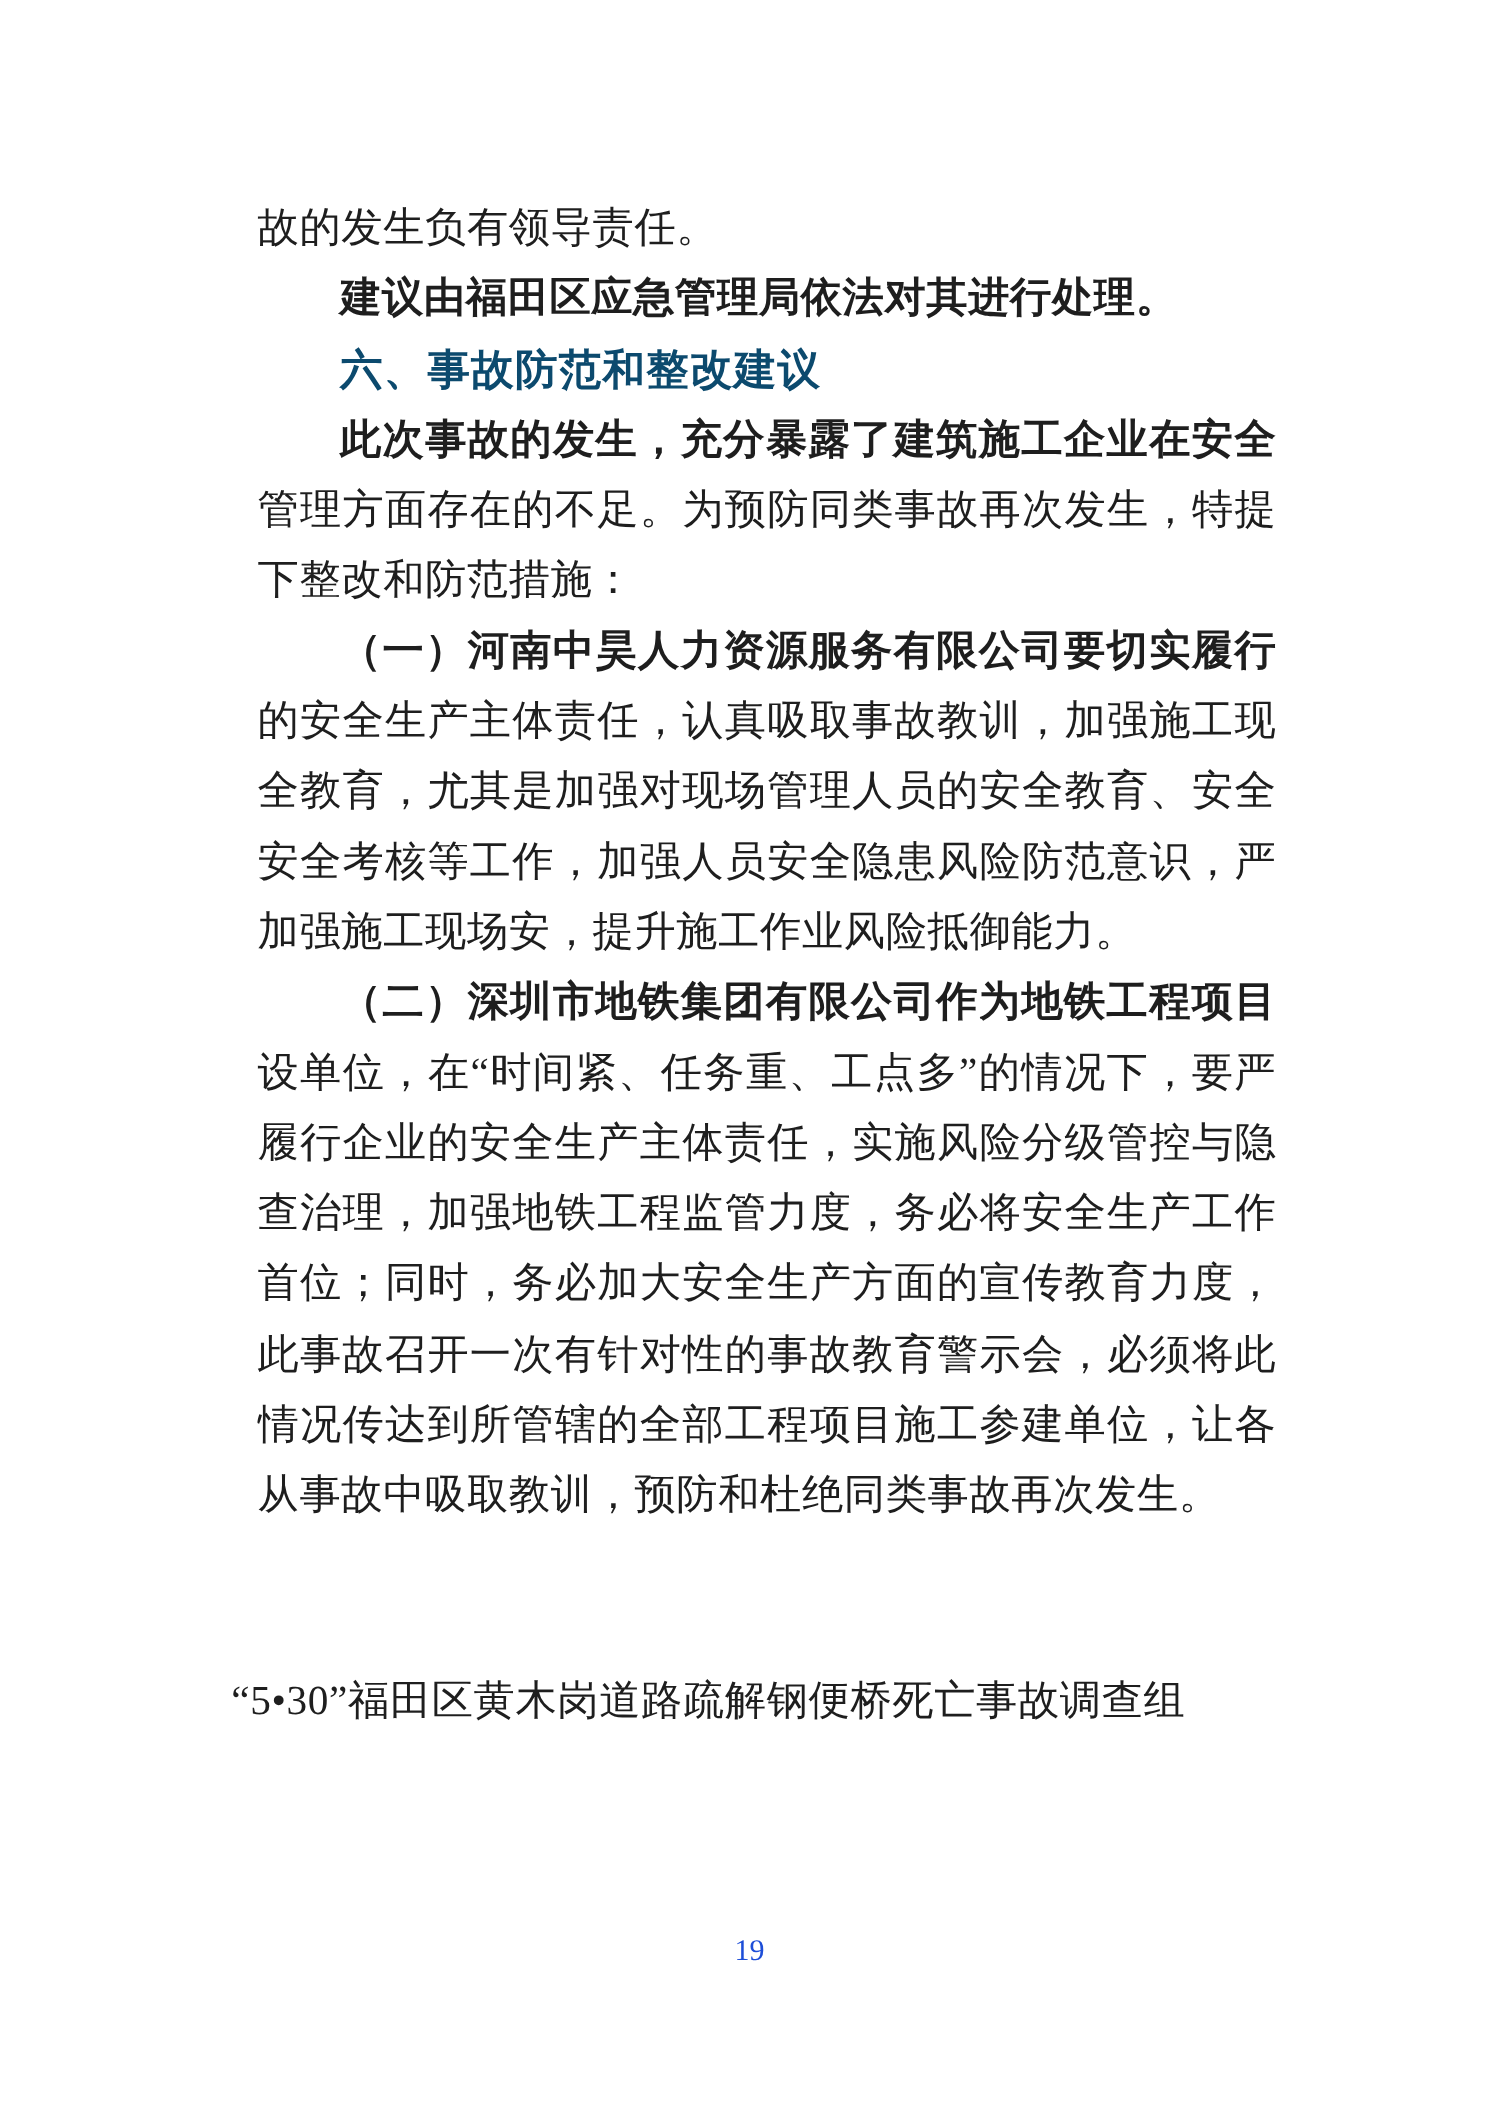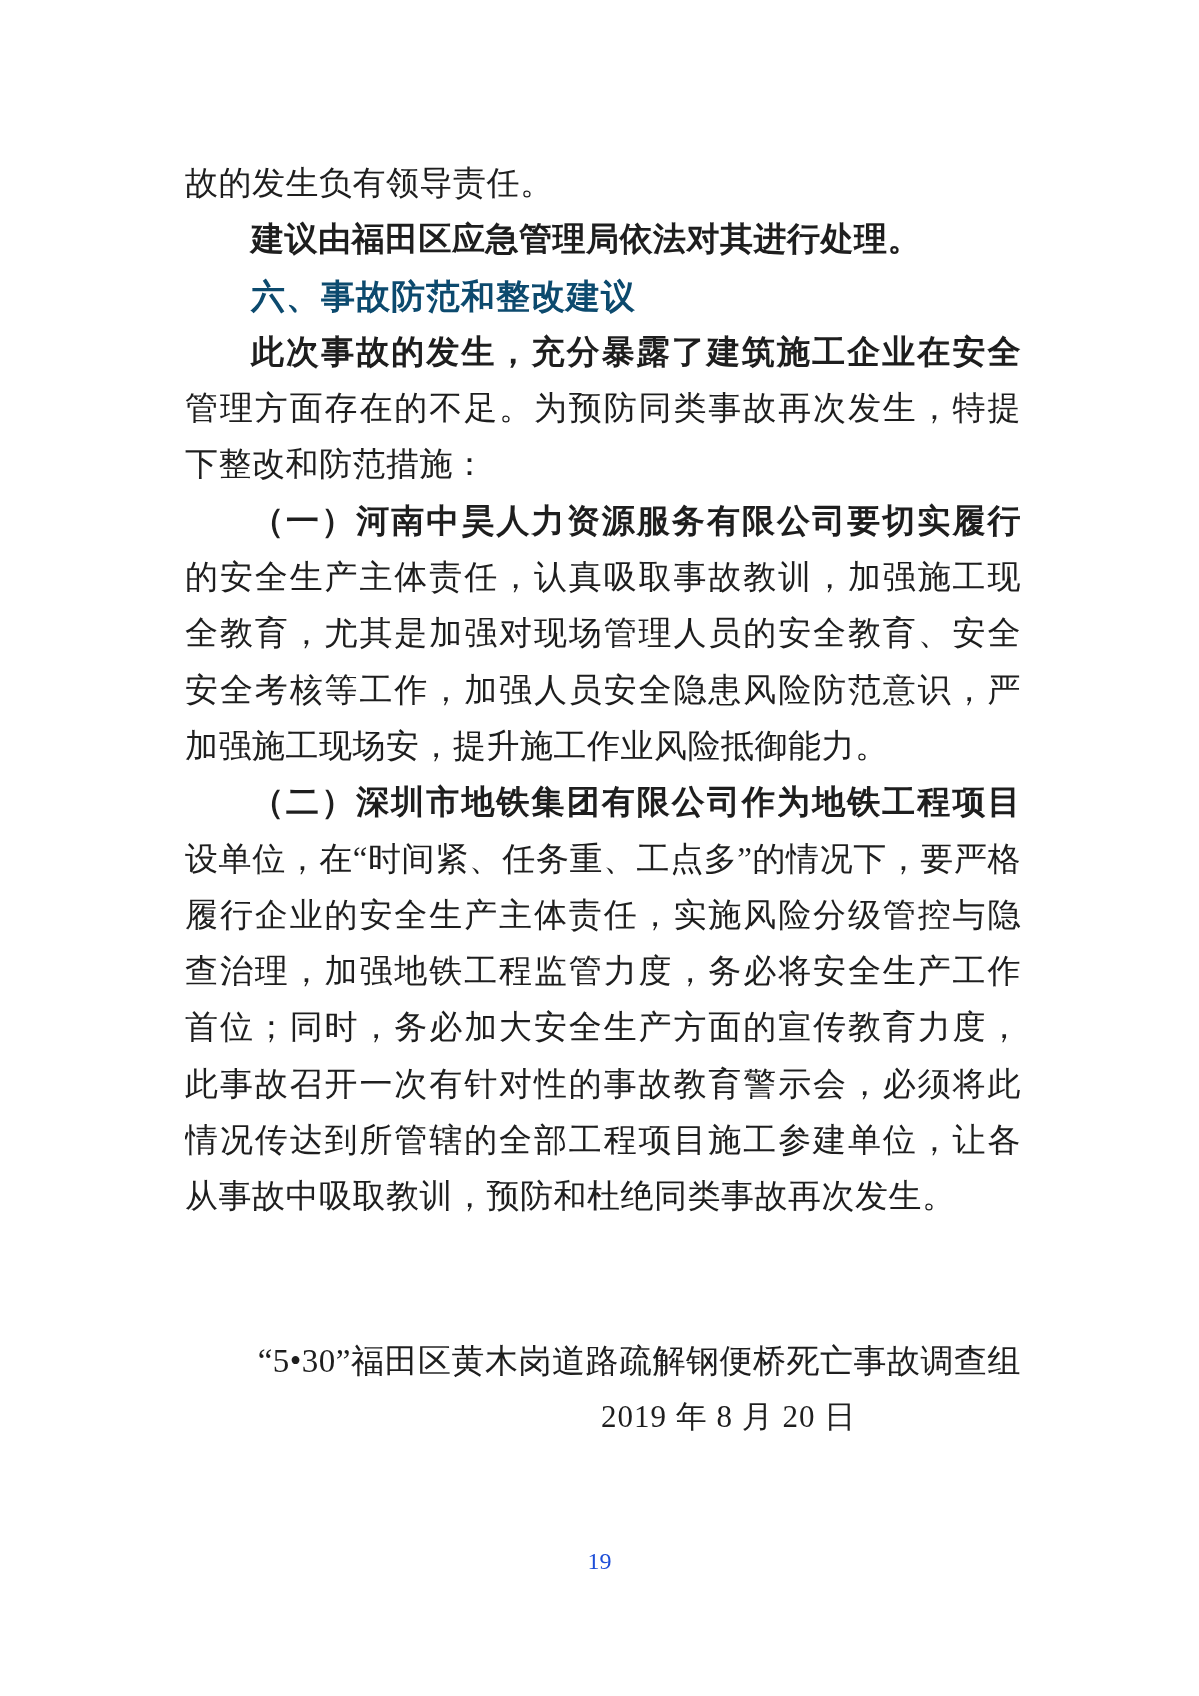--- a/index.html
+++ b/index.html
@@ -22,20 +22,21 @@
     top: 155px;
     width: 836px;
   }
   .line {
     height: 56.3px;
     line-height: 56.3px;
     font-size: 33px;
     overflow: hidden;
     text-align: left;
     letter-spacing: 0.5px;
+    margin-left: 21px;
   }
   .line.indent {
     text-indent: 66px;
     font-weight: bold;
   }
   .line.stretch {
     text-align: justify;
     text-align-last: justify;
   }
   .line.heading {
@@ -45,21 +46,21 @@
     color: #0c4a6e;
     letter-spacing: 1px;
   }
   .signature-block {
     margin-top: 108px;
   }
   .sig-org {
     height: 56.3px;
     line-height: 56.3px;
     font-size: 33px;
-    text-align: right;
+    text-align: left;
     letter-spacing: 0.5px;
     overflow: hidden;
   }
   .sig-date {
     height: 56.3px;
     line-height: 56.3px;
     font-size: 31px;
     padding-left: 416px;
     letter-spacing: 1px;
     overflow: hidden;
@@ -96,17 +97,16 @@
         <div class="line stretch">设单位，在“时间紧、任务重、工点多”的情况下，要严格</div>
         <div class="line stretch">履行企业的安全生产主体责任，实施风险分级管控与隐患排</div>
         <div class="line stretch">查治理，加强地铁工程监管力度，务必将安全生产工作放在</div>
         <div class="line stretch">首位；同时，务必加大安全生产方面的宣传教育力度，针对</div>
         <div class="line stretch">此事故召开一次有针对性的事故教育警示会，必须将此事故</div>
         <div class="line stretch">情况传达到所管辖的全部工程项目施工参建单位，让各单位</div>
         <div class="line">从事故中吸取教训，预防和杜绝同类事故再次发生。</div>
       </div>
     <div class="signature-block">
       <div class="sig-org">“5•30”福田区黄木岗道路疏解钢便桥死亡事故调查组</div>
-      <div class="sig-date">2019 年 8 月 20 日</div>
     </div>
   </div>
   <div class="page-number">19</div>
 </div>
 
 </body></html>

